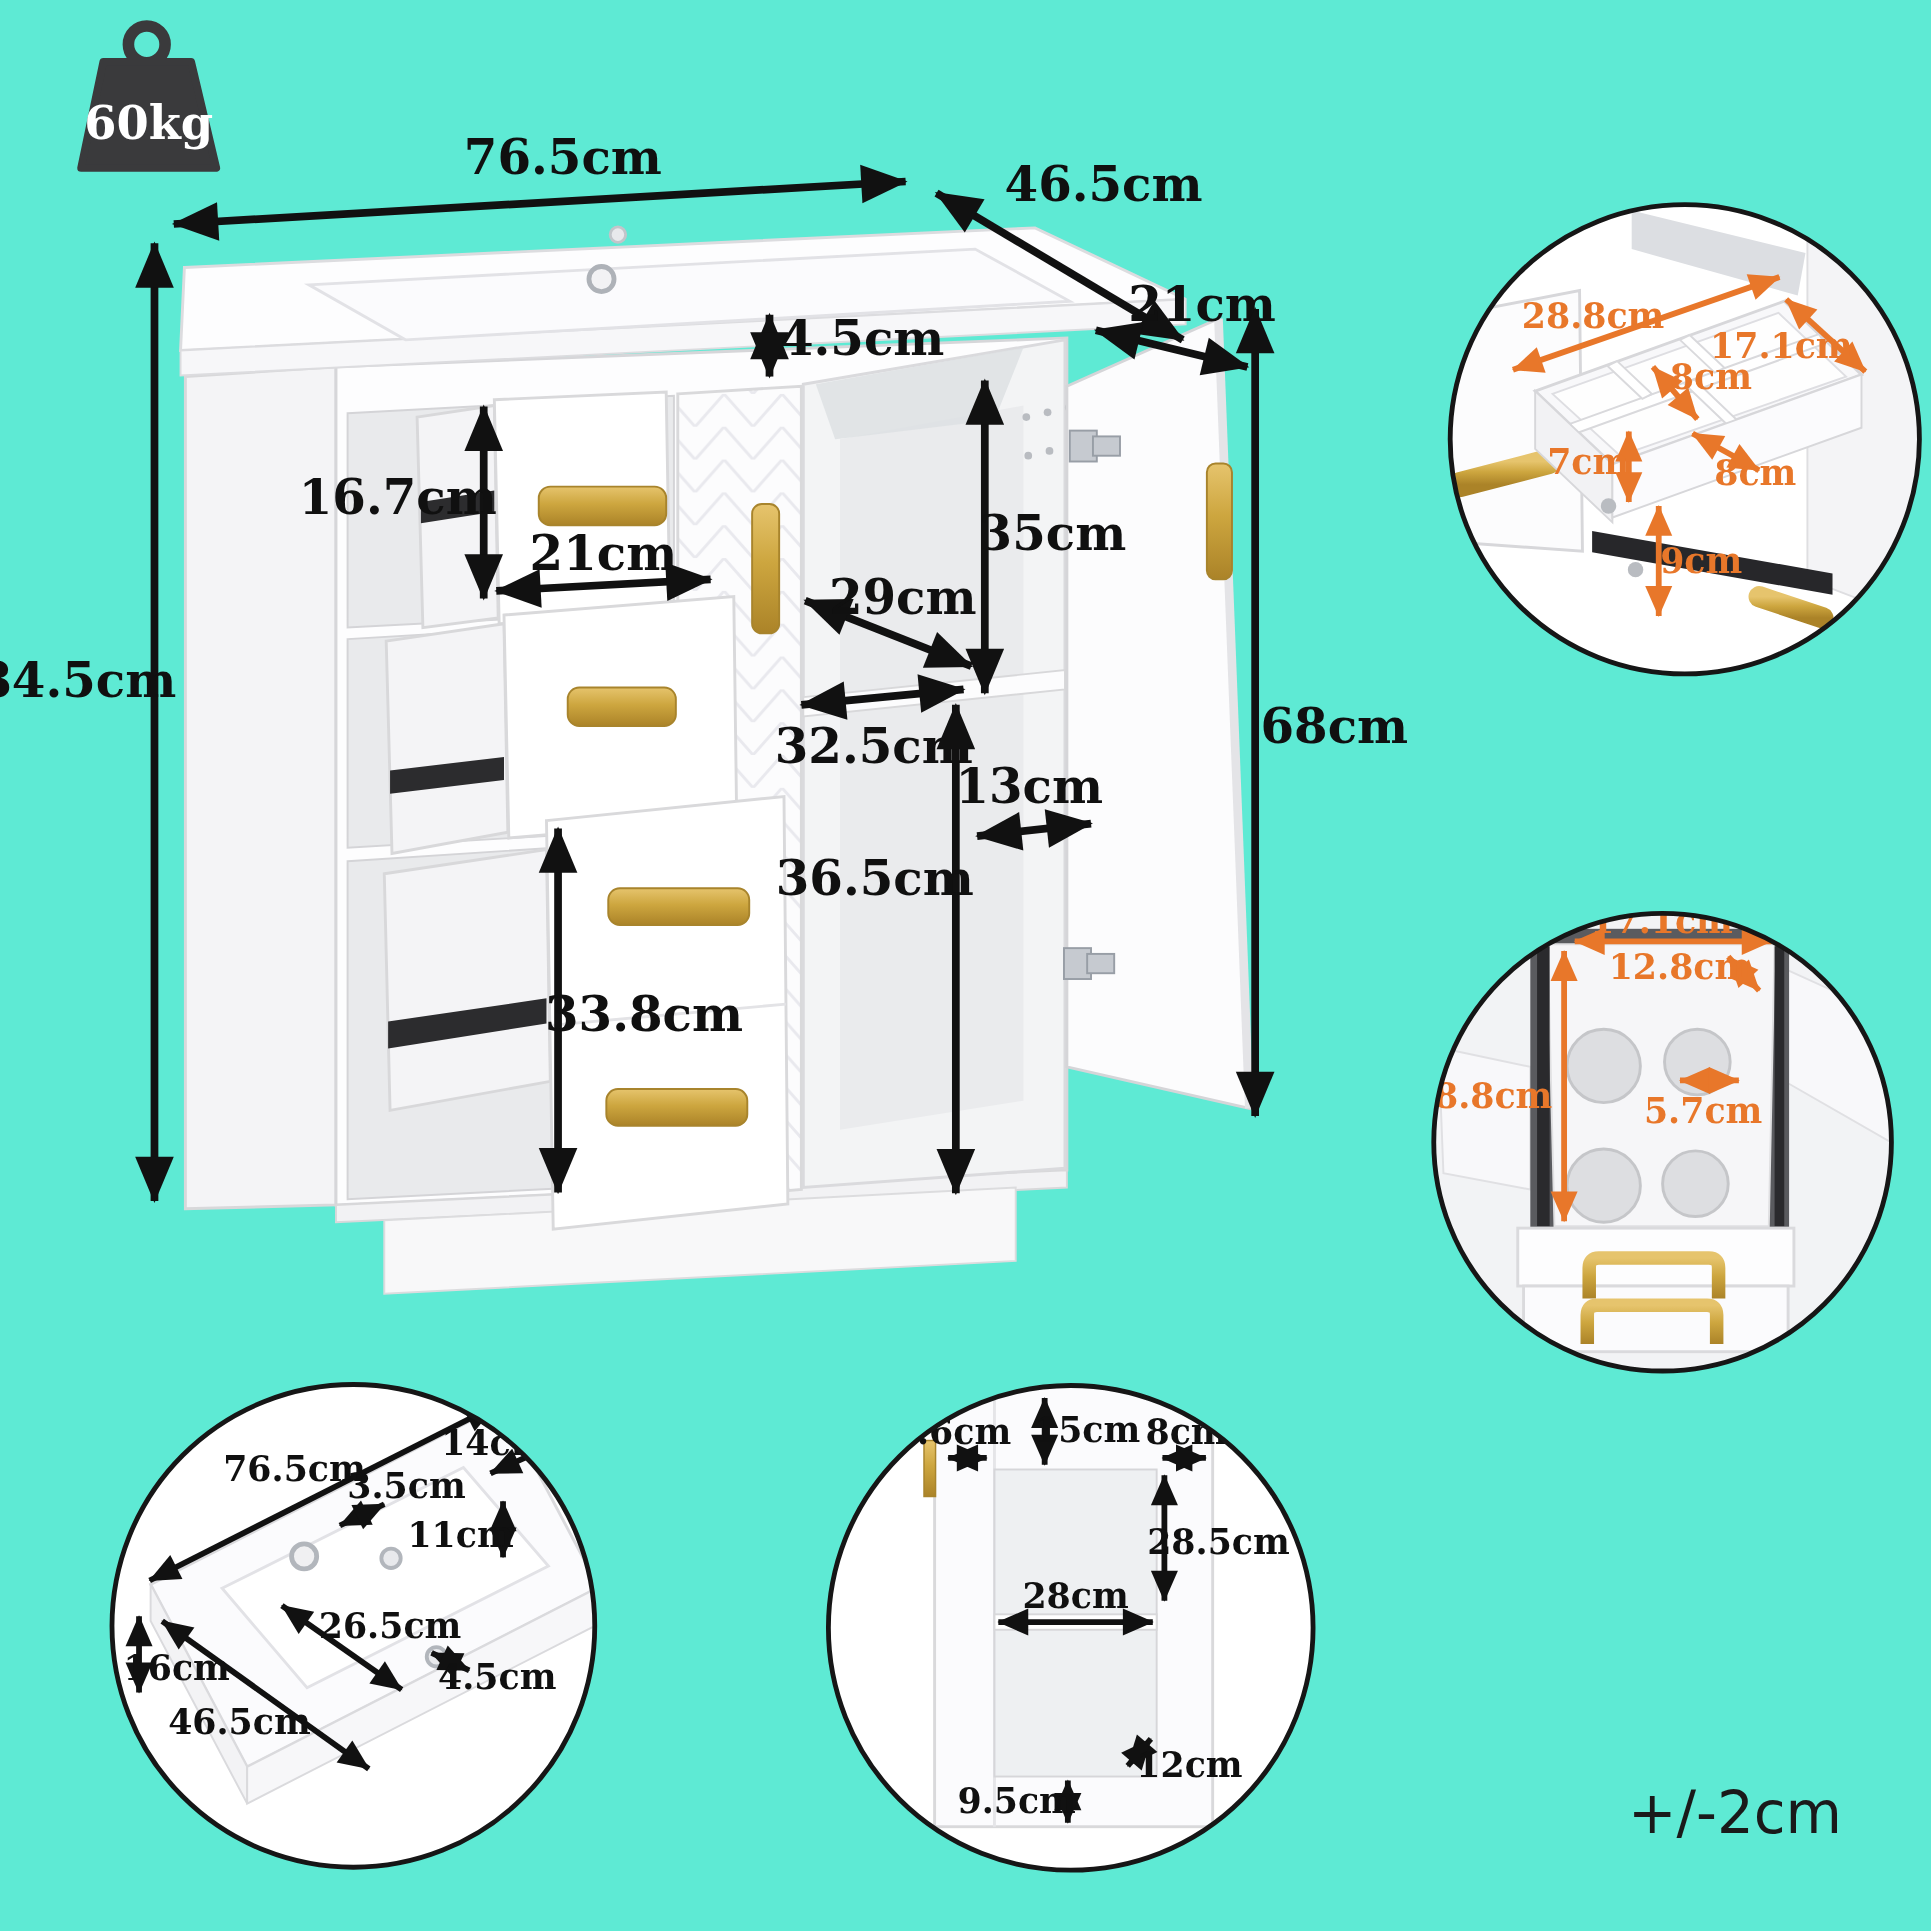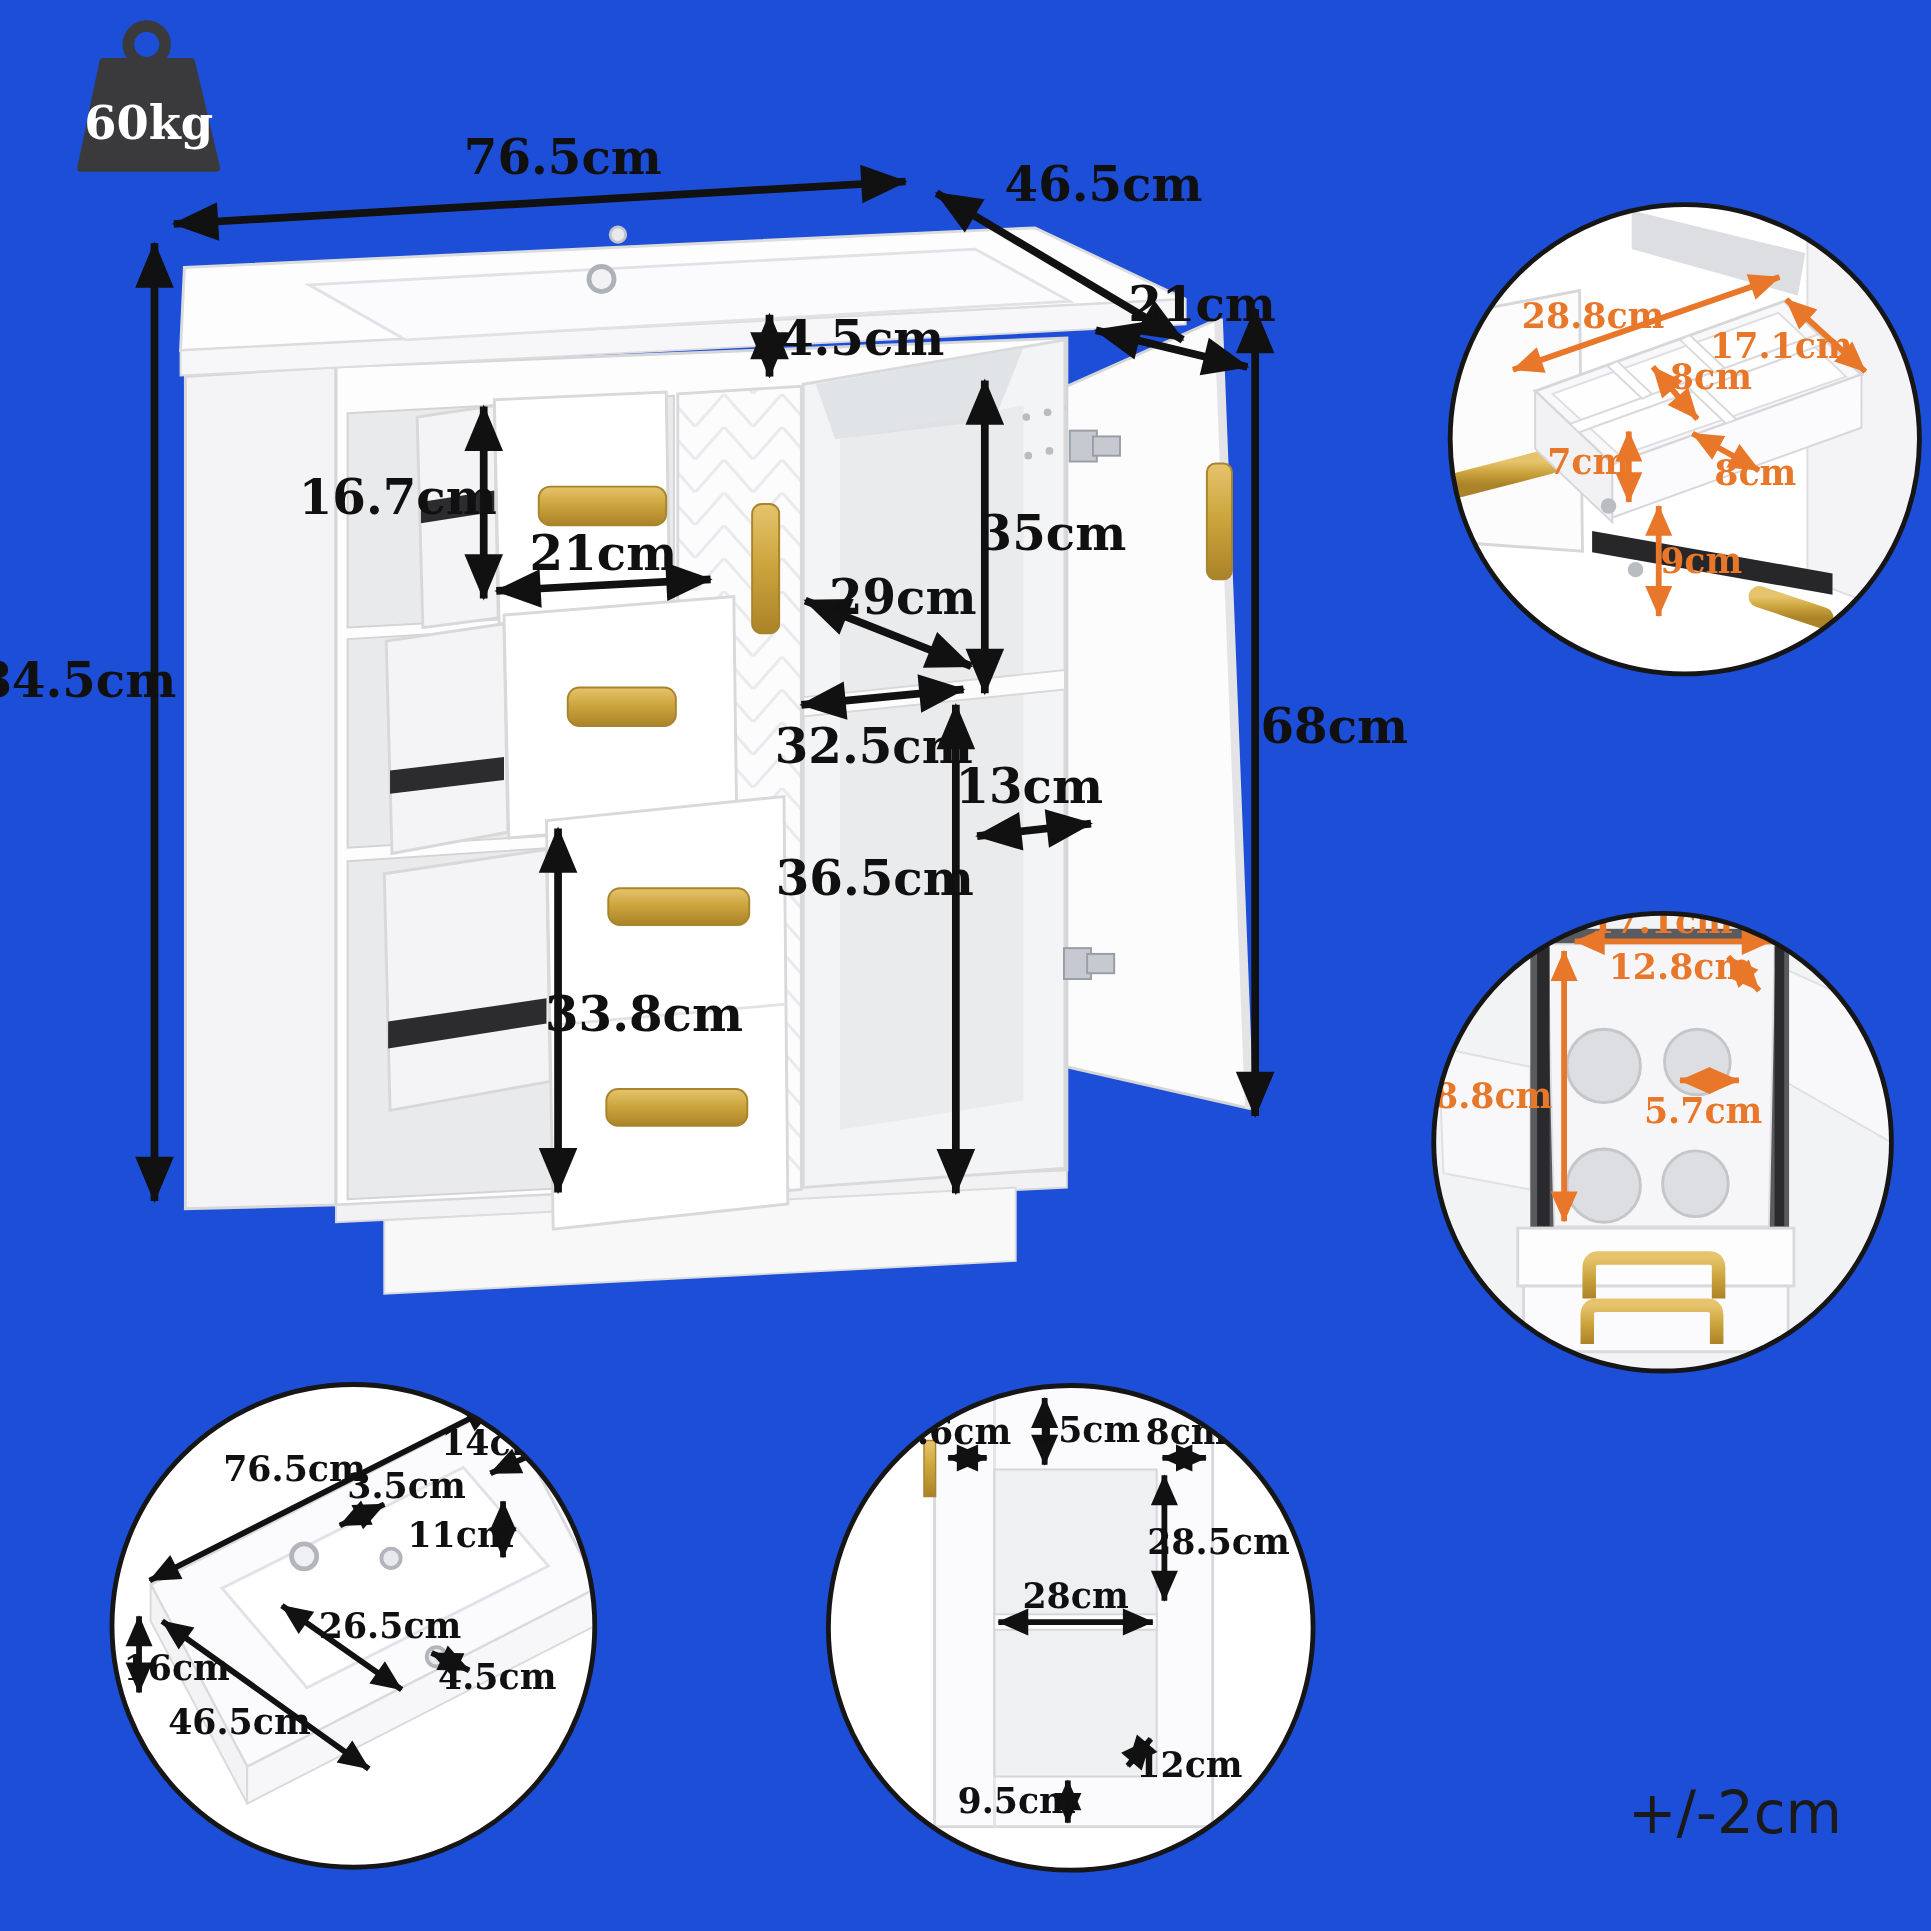--- a/index.html
+++ b/index.html
@@ -1,16 +1,16 @@
 <!DOCTYPE html>
 <html><head>
 <meta charset="utf-8">
 <style>
   html,body{margin:0;padding:0;background:#fff;}
-  .stage{position:relative;width:1931px;height:1931px;background:#1d4ed8;overflow:hidden;
+  .stage{position:relative;width:1931px;height:1931px;background:#5eead4;overflow:hidden;
          font-family:"DejaVu Serif", serif;}
   svg{position:absolute;left:0;top:0;}
   .dimL{font:700 50px "DejaVu Serif", serif; fill:#101010;}
   .dimS{font:700 36px "DejaVu Serif", serif; fill:#101010;}
   .dimO{font:700 36px "DejaVu Serif", serif; fill:#E8772A;}
   .tol {font:500 60px "DejaVu Sans", sans-serif; fill:#1a1a1a;}
   .wt  {font:700 48px "DejaVu Serif", serif; fill:#ffffff;}
   text{text-anchor:middle;}
   .lnB {stroke:#111;stroke-width:8;fill:none;}
   .lnBs{stroke:#111;stroke-width:6;fill:none;}

